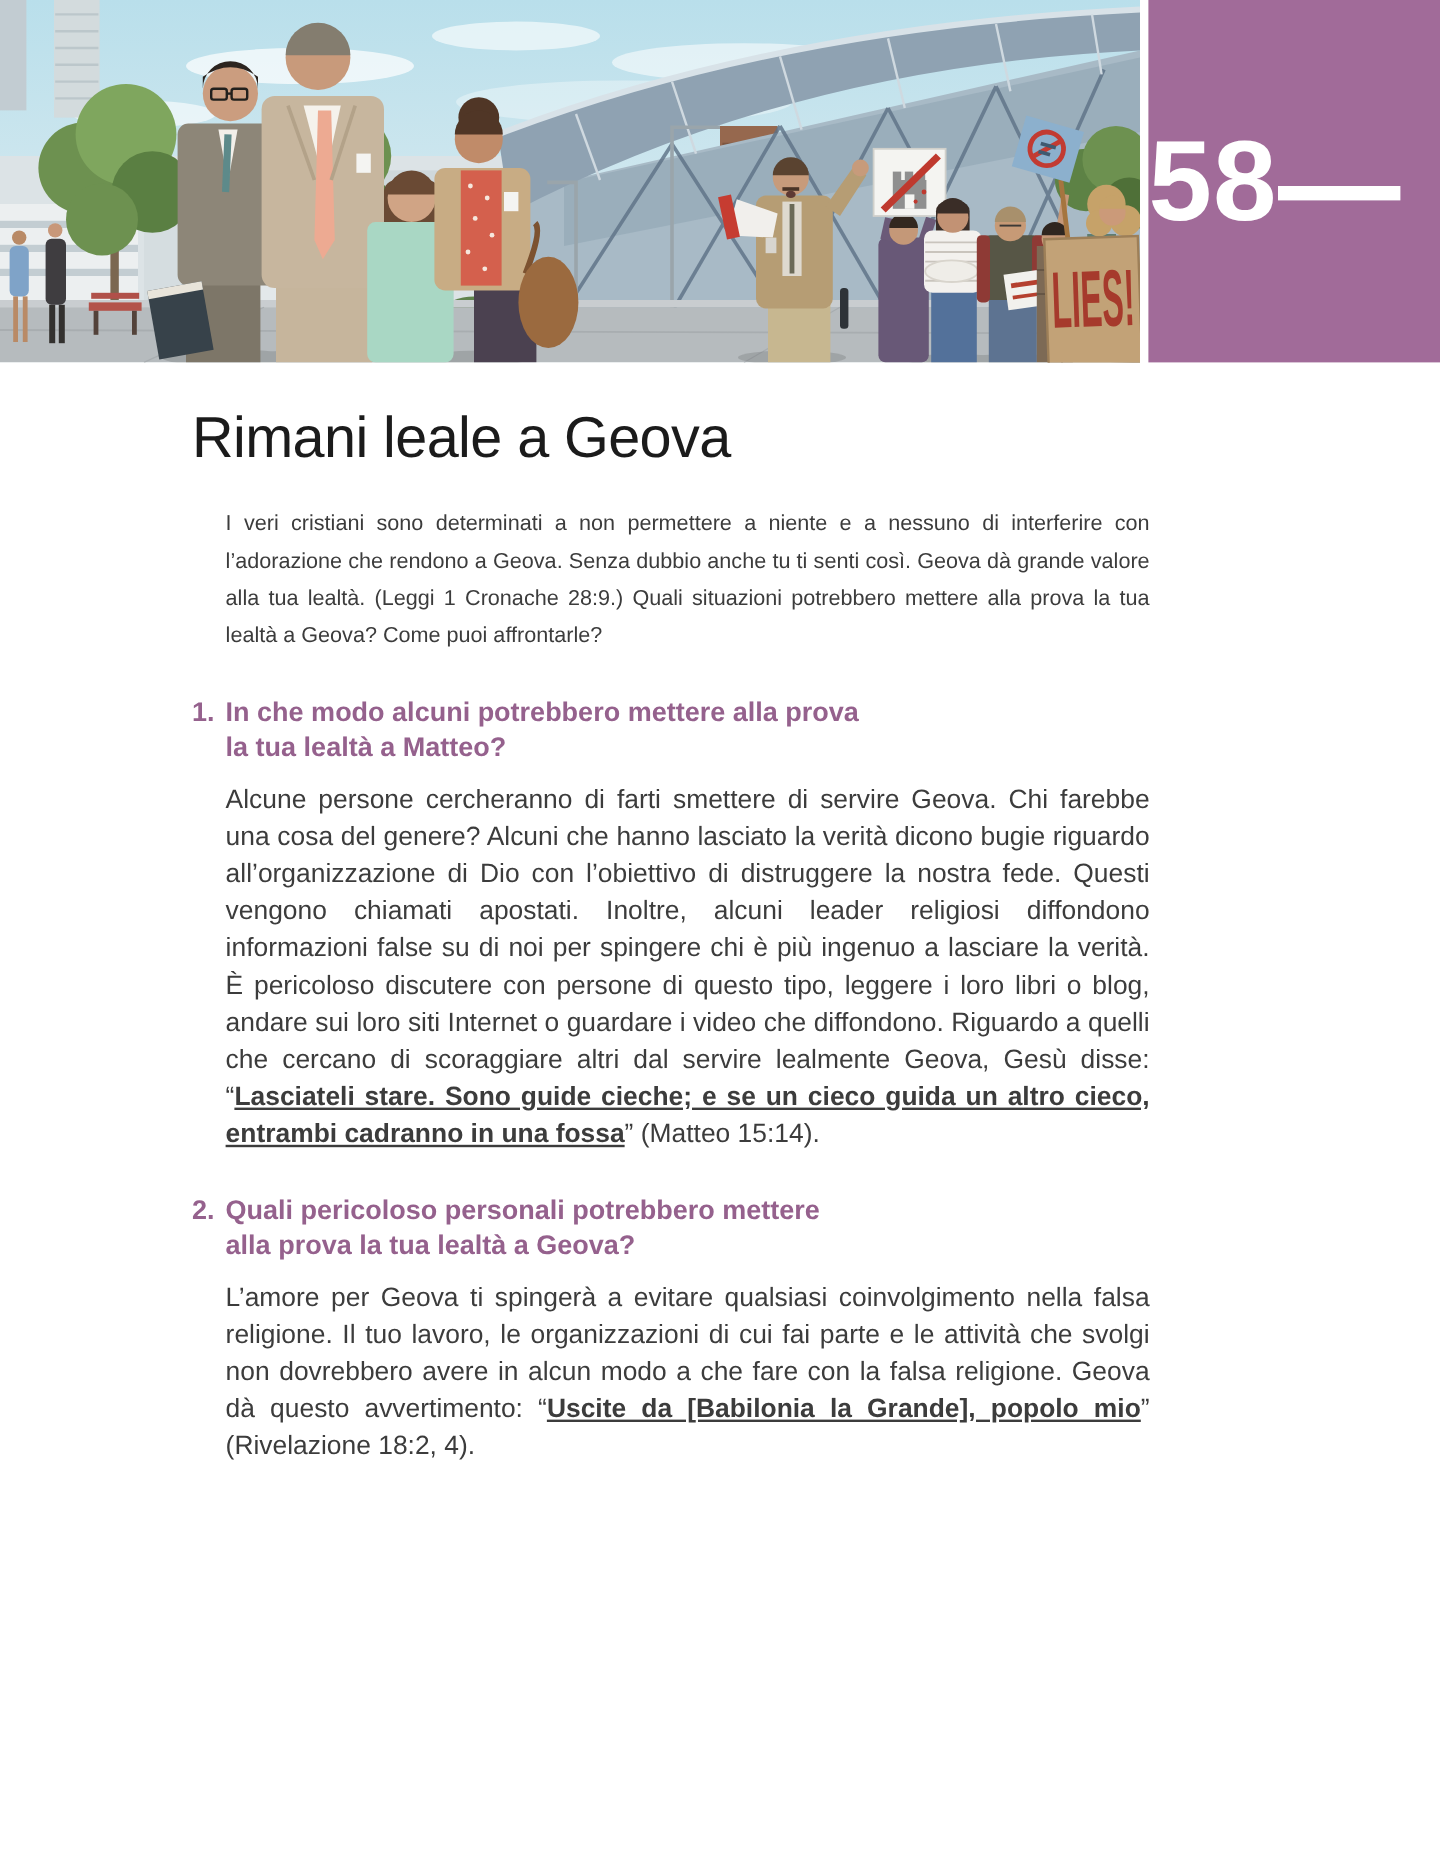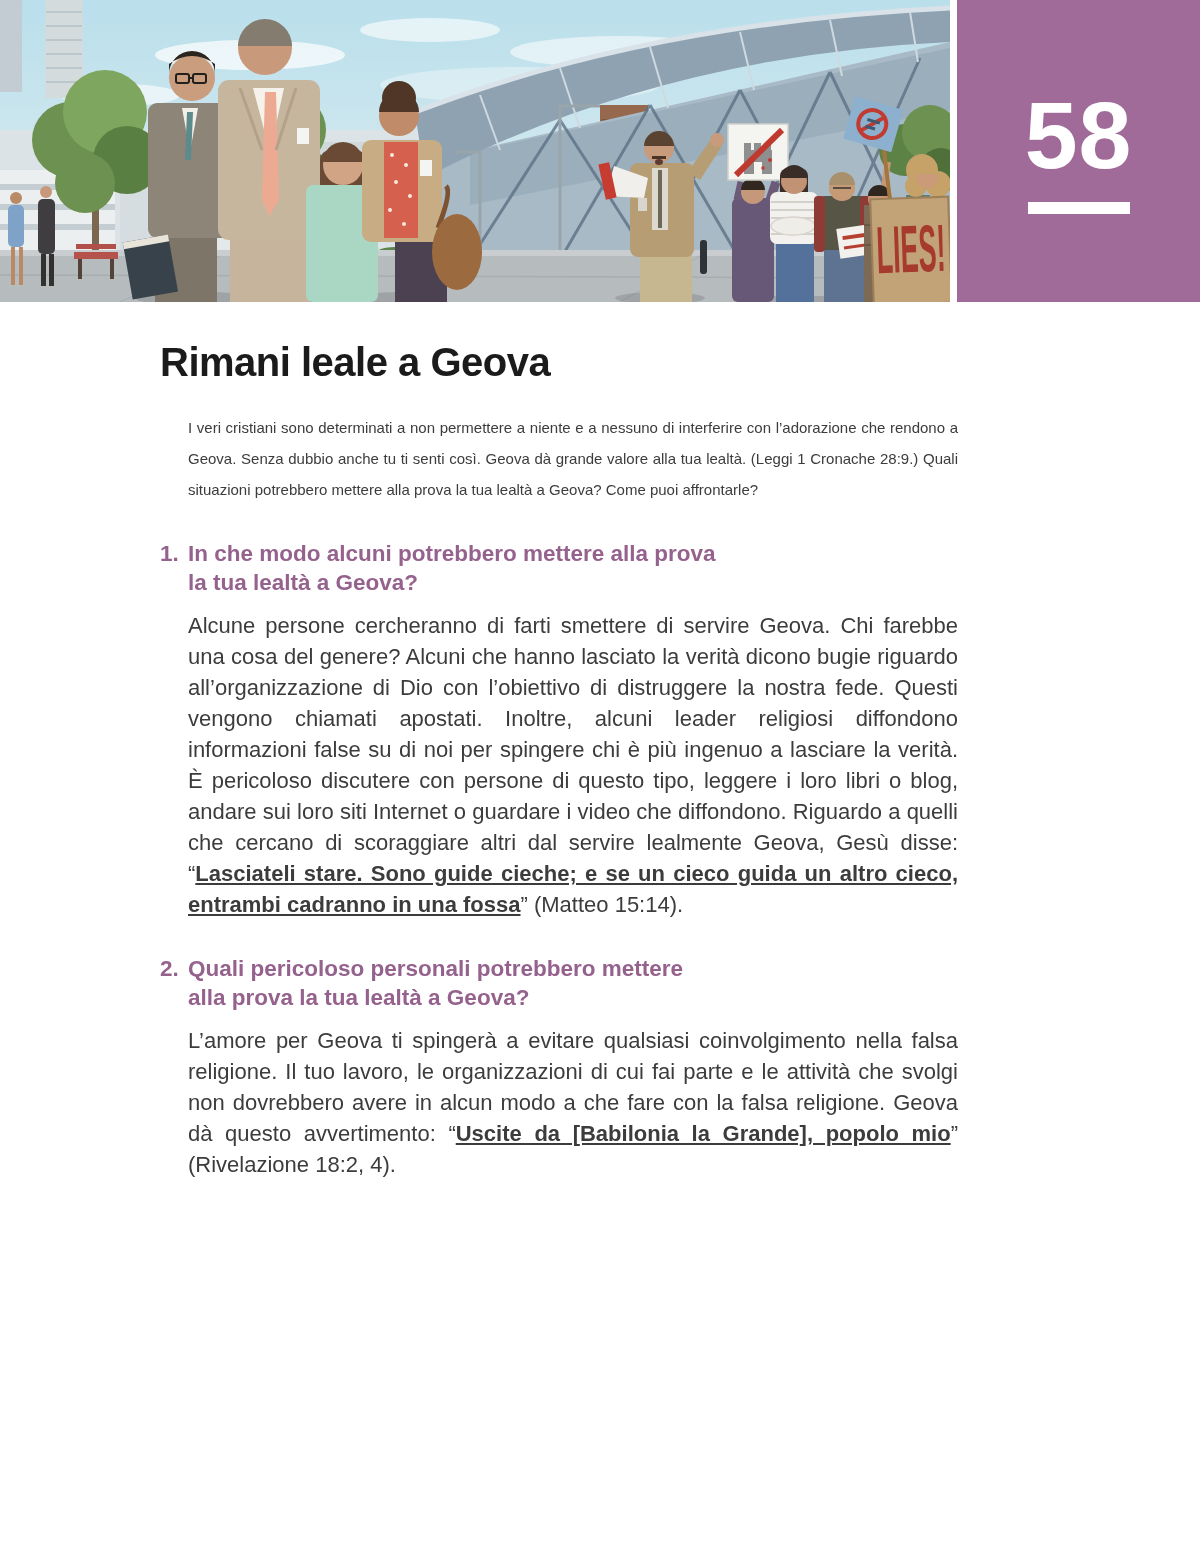--- a/index.html
+++ b/index.html
@@ -9,38 +9,38 @@
     font-family: "Liberation Sans", sans-serif;
     overflow: hidden;
     color: var(--body-text, #3c3c3c);
   }
   
   .hero { position: relative; width: 1200px; height: 302px; background: #fff; }
   .hero-photo { position: absolute; left: 0; top: 0; width: 950px; height: 302px; overflow: hidden; }
   .lesson-badge {
     position: absolute; left: 957px; top: 0; width: 243px; height: 302px;
     background: var(--accent-purple, #a16b99);
-    display: flex; flex-direction: column; align-items: center; justify-content: center;
+    display: flex; flex-direction: row; align-items: center; 
   }
   .lesson-number {
     color: #fff; font-size: 95px; font-weight: bold; line-height: 1;
     letter-spacing: 1px;
   }
   .lesson-underline { width: 102px; height: 12px; background: #fff; margin-top: 19px; }
   
   main { padding-left: 160px; width: 800px; }
   h1.page-title {
     margin: 38px 0 0 0;
-    font-size: 40px; line-height: 1.1; font-weight: bold;
+    font-size: 48px; line-height: 1.1; font-weight: normal;
     color: var(--title-text, #1b1b1b);
     letter-spacing: -0.5px;
   }
   .intro {
     margin: 28px 0 0 28px; width: 770px;
-    font-size: 15px; line-height: 31px;
+    font-size: 18px; line-height: 31px;
     text-align: justify;
   }
   .section { margin-top: 0; }
   .sec-heading {
     display: flex; margin: 34px 0 0 0;
     color: var(--heading-purple, #95618d);
     font-size: 22.5px; font-weight: bold; line-height: 29px;
   }
   .sec-num { width: 28px; flex: none; }
   .sec-body {
@@ -372,21 +372,21 @@
 <main>
   <h1 class="page-title">Rimani leale a Geova</h1>
 
   <p class="intro">I veri cristiani sono determinati a non permettere a niente e a nessuno di interferire con l’adorazione che rendono a Geova. Senza dubbio anche tu ti senti così. Geova dà grande valore alla tua lealtà. (Leggi 1 Cronache 28:9.) Quali situazioni potrebbero mettere alla prova la tua lealtà a Geova? Come puoi affrontarle?</p>
 
   <section class="section">
     <div class="sec-heading">
       <span class="sec-num">1.</span>
       <span>
         <span>In che modo alcuni potrebbero mettere alla prova</span><br>
-        <span>la tua lealtà a Geova?</span>
+        <span>la tua lealtà a Matteo?</span>
       </span>
     </div>
     <p class="sec-body"><span>Alcune persone cercheranno di farti smettere di servire Geova. Chi farebbe una cosa del genere? Alcuni che hanno lasciato la verità dicono bugie riguardo all’organizzazione di Dio con l’obiettivo di distruggere la nostra fede. Questi vengono chiamati apostati. Inoltre, alcuni leader religiosi diffondono informazioni false su di noi per spingere chi è più ingenuo a lasciare la verità. È pericoloso discutere con persone di questo tipo, leggere i loro libri o blog, andare sui loro siti Internet o guardare i video che diffondono. Riguardo a quelli che cercano di scoraggiare altri dal servire lealmente Geova, Gesù disse: “</span><span class="b">Lasciateli stare. Sono guide cieche; e se un cieco guida un altro cieco, entrambi cadranno in una fossa</span><span>” (Matteo 15:14).</span></p>
   </section>
 
   <section class="section">
     <div class="sec-heading">
       <span class="sec-num">2.</span>
       <span>
         <span>Quali pericoloso personali potrebbero mettere</span><br>

